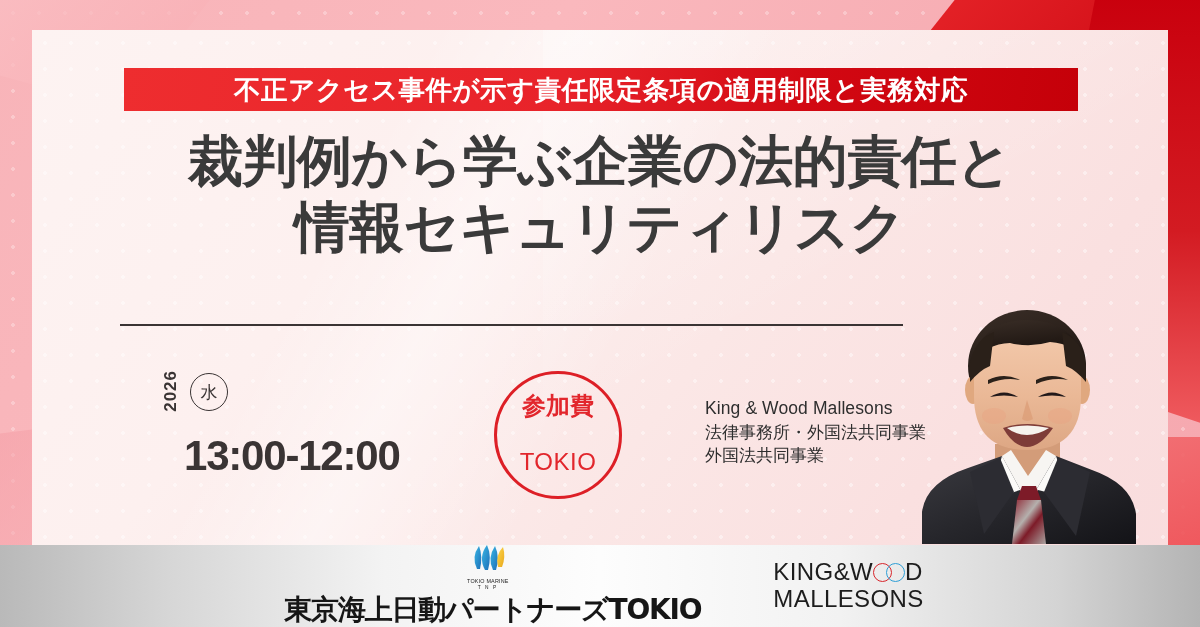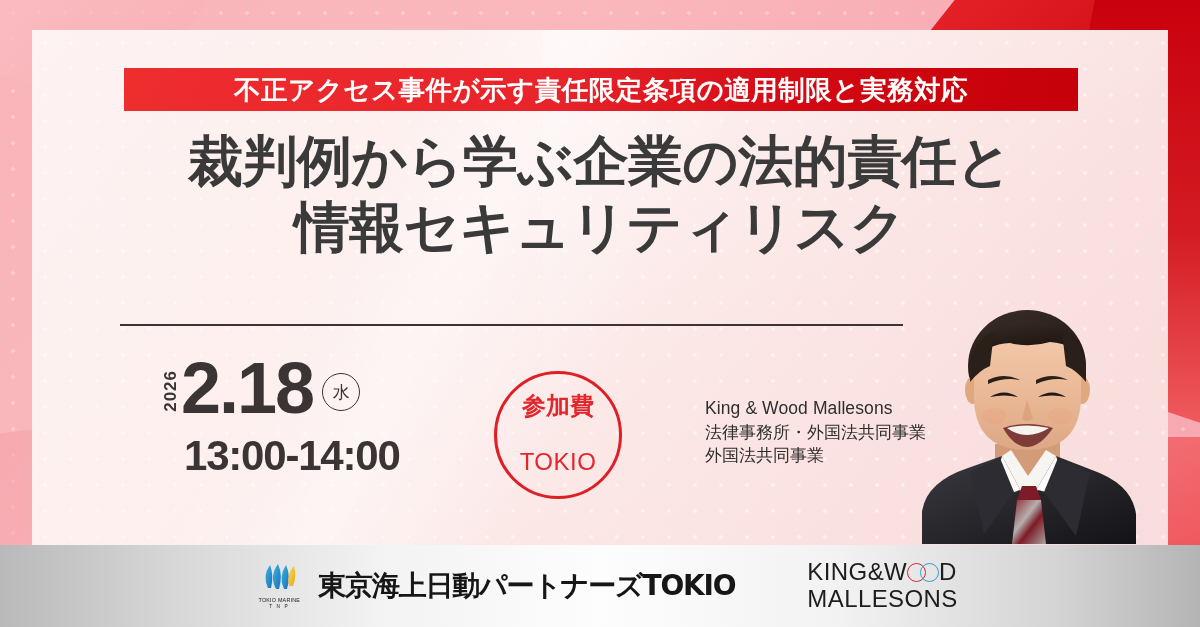--- a/index.html
+++ b/index.html
@@ -166,21 +166,21 @@
 
   
   #footer {
     position:absolute; left:0; bottom:0; width:1200px; height:82px;
     background:linear-gradient(90deg,#b9b9b9 0%, #d6d6d6 14%, #f3f3f3 32%, #fdfdfd 50%, #f2f2f2 70%, #d4d4d4 88%, #b4b4b4 100%);
     display:flex; align-items:center; justify-content:center; gap:0;
   }
   .logo { display:flex; align-items:center; }
 
   
-  #logo-tokio { margin-left:8px; }
+  #logo-tokio { margin-left:8px;flex-direction:column; }
   #logo-tokio .mark { width:58px; text-align:center; margin-right:10px; }
   #logo-tokio .mark .sub1 {
     font-size:5.4px; letter-spacing:.2px; color:#1b1b1b; line-height:1.35;
     font-family:"Liberation Sans",sans-serif; margin-top:1px;
   }
   #logo-tokio .mark .sub2 {
     font-size:4.8px; letter-spacing:1.6px; color:#1b1b1b; line-height:1;
     font-family:"Liberation Sans",sans-serif;
   }
   #logo-tokio .word {
@@ -241,24 +241,23 @@
     <div id="title">
       <span class="l1">裁判例から学ぶ企業の法的責任と</span>
       <span class="l2">情報セキュリティリスク</span>
     </div>
 
     <div id="rule"></div>
 
     <div id="dateblock">
       <div class="date-row">
         <div class="year">2026</div>
-        <div class="daynum">2.18</div>
         <div class="dow">水</div>
       </div>
-      <div class="timerow">13:00-14:00</div>
+      <div class="timerow">13:00-12:00</div>
     </div>
 
     <div id="freebadge">
       <div class="fee">参加費</div>
       <div class="free">TOKIO</div>
     </div>
 
     <div id="speaker">
       <div class="firm">King &amp; Wood Mallesons</div>
       <div class="office">法律事務所・外国法共同事業</div>

